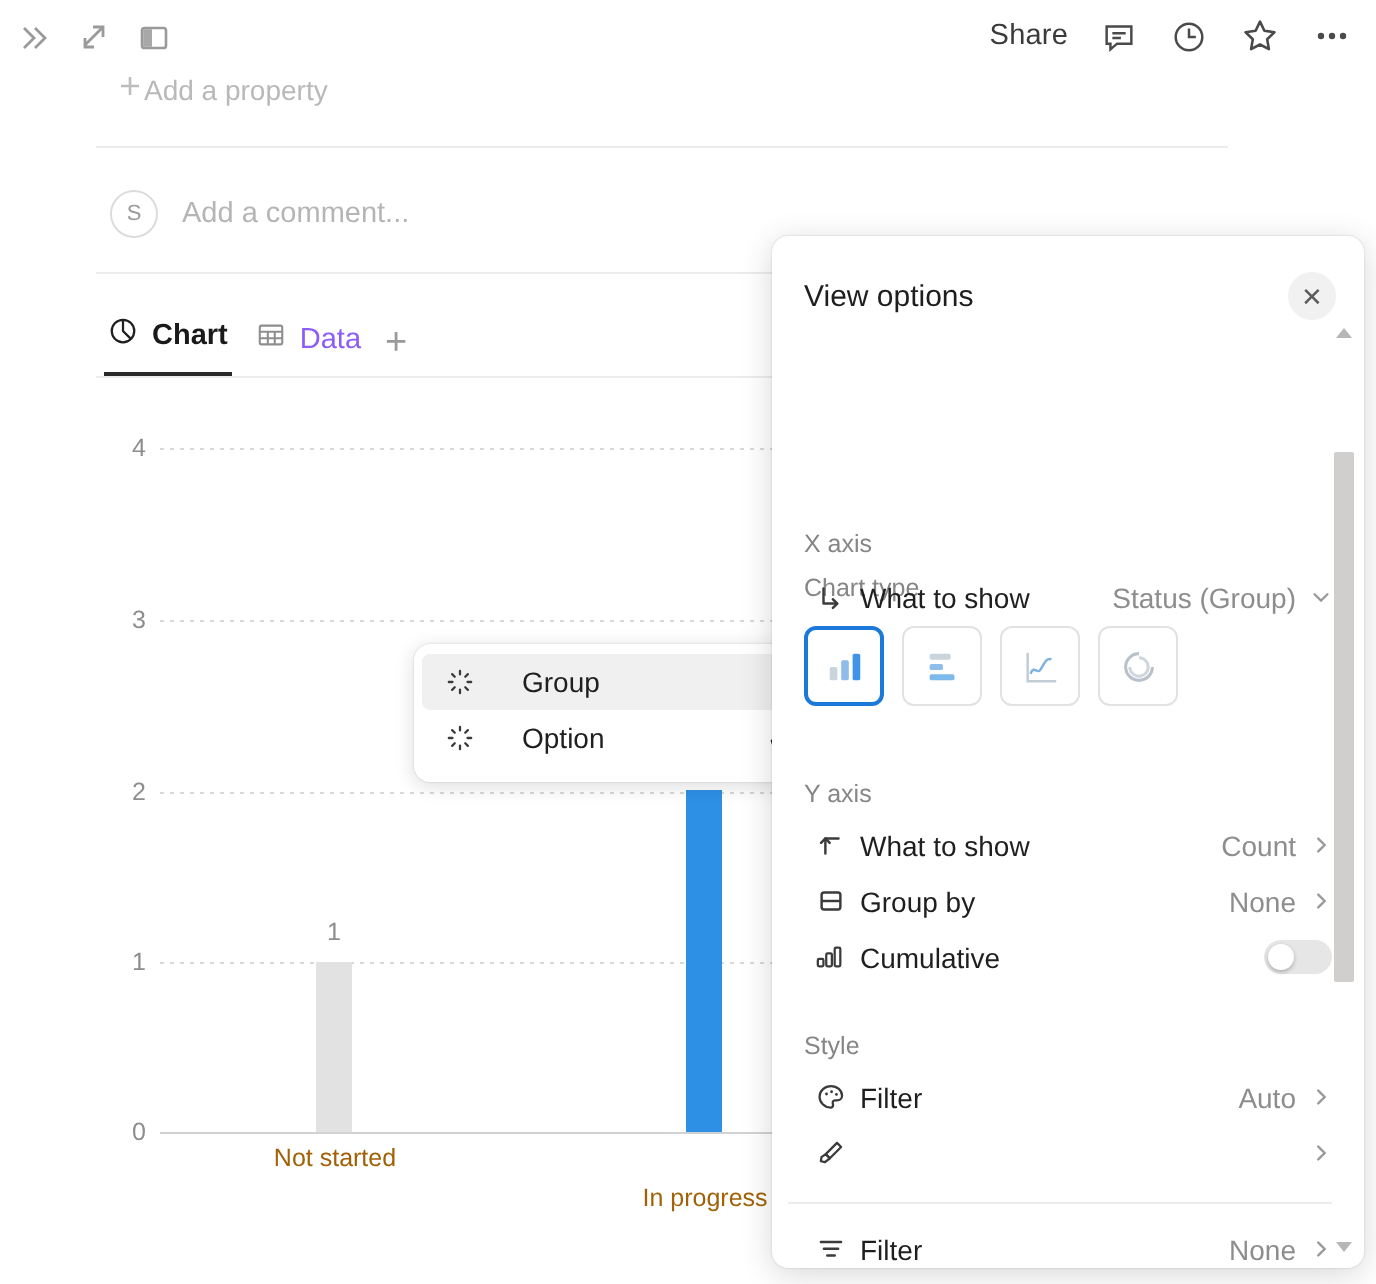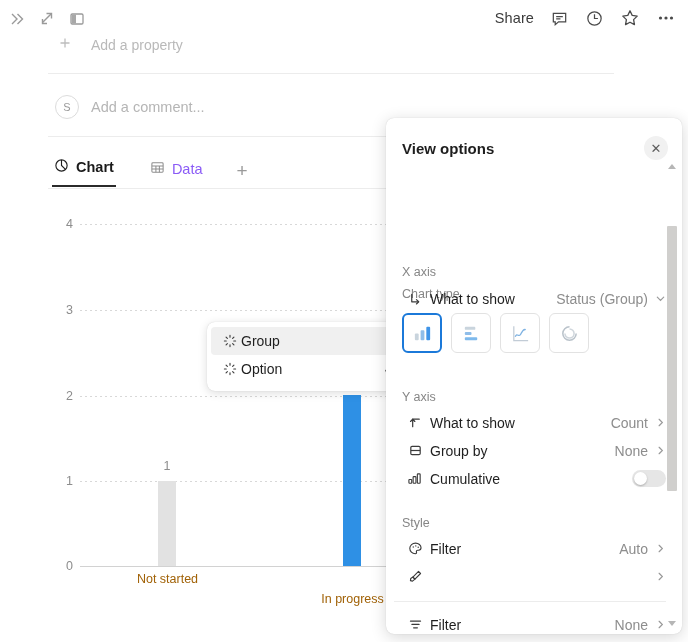--- a/index.html
+++ b/index.html
@@ -16,31 +16,31 @@
   
   .topbar { position:absolute; left:0; top:0; width:688px; height:42px; background:#fff; }
   .tb-left { position:absolute; left:8px; top:10px; display:flex; align-items:center; gap:12px; }
   .tb-right { position:absolute; right:12px; top:8px; display:flex; align-items:center; gap:16px; }
   .icon-btn { display:flex; align-items:center; justify-content:center; cursor:pointer; color:#8a8a8a; }
   .icon-btn svg { display:block; }
   .share-label { font-size:14.5px; color:#3b3b3b; cursor:pointer; letter-spacing:.1px; }
   .tb-right .icon-btn { color:#4a4a4a; }
 
   
-  .addprop { position:absolute; left:58px; top:36px; display:flex; align-items:center; gap:19px;
+  .addprop { position:absolute; left:58px; top:36px; display:flex; align-items:center; gap:0;
              font-size:14px; color:#b9b9b9; cursor:pointer; }
   .divider { position:absolute; background:#ececec; height:1px; }
 
   .comment-row { position:absolute; left:55px; top:95px; display:flex; align-items:center; gap:12px; cursor:text; }
   .avatar { width:24px; height:24px; border-radius:50%; border:1px solid #dcdcdc; color:#9a9a9a;
             font-size:11px; display:flex; align-items:center; justify-content:center; background:#fff; }
   .comment-ph { font-size:14.5px; color:#b5b5b5; }
 
   
-  .tabs { position:absolute; left:52px; top:158px; display:flex; align-items:flex-end; gap:32px; }
+  .tabs { position:absolute; left:52px; top:158px; display:flex; align-items:flex-end; gap:10px; }
   .tab { display:flex; align-items:center; gap:7px; font-size:14.5px; padding:0 2px 9px 2px; cursor:pointer; }
   .tab.active { color:#1a1a1a; font-weight:bold; border-bottom:2px solid #2a2a2a; }
   .tab.inactive { color:#8b5cf6; font-weight:normal; }
   .tab-plus { color:#9a9a9a; font-size:19px; padding-bottom:7px; cursor:pointer; line-height:1; }
 
   
   .chartarea { position:absolute; left:0; top:196px; width:688px; height:446px; }
   .gridline { position:absolute; left:80px; width:528px; height:1px;
               background-image: linear-gradient(to right,#d8d8d8 0 2px, transparent 2px 5px);
               background-size:5px 1px; background-repeat:repeat-x; }
@@ -51,29 +51,29 @@
   .xtick { position:absolute; font-size:12.5px; color:#a16207; text-align:center; }
 
   
   .popover { position:absolute; background:#fff; border-radius:8px;
              box-shadow:0 2px 10px rgba(0,0,0,.14), 0 0 1px rgba(0,0,0,.18); }
   #group-option-menu { left:207px; top:322px; width:200px; height:69px; padding:5px 0; }
   .gm-item { height:28px; margin:0 4px; display:flex; align-items:center; padding:0 8px;
              border-radius:4px; font-size:14px; color:#1f1f1f; cursor:pointer; }
   .gm-item.hl { background:#f0f0f0; }
   .gm-icon { width:22px; display:flex; align-items:center; justify-content:center; color:#4a4a4a; }
-  .gm-label { margin-left:0; }
+  .gm-label { margin-left:20px; }
   .gm-check { margin-left:auto; font-size:14px; color:#1f1f1f; }
 
   
   #view-options { position:absolute; left:386px; top:118px; width:296px; height:516px;
                   background:#fff; border-radius:8px;
                   box-shadow:0 3px 16px rgba(0,0,0,.16), 0 0 1px rgba(0,0,0,.2);
                   overflow:hidden; }
-  .vo-title { position:absolute; left:16px; top:22px; font-size:15px; font-weight:bold; color:#1e1e1e; }
+  .vo-title { position:absolute; left:16px; top:22px; font-size:15px; font-weight:normal; color:#1e1e1e; }
   .vo-close { position:absolute; right:14px; top:18px; width:24px; height:24px; border-radius:50%;
               background:#f1f1f1; color:#5d5d5d; display:flex; align-items:center; justify-content:center;
               font-size:13px; cursor:pointer; }
   .sec-label { position:absolute; left:16px; font-size:12.5px; color:#868686; }
 
   .ct-row { position:absolute; left:16px; top:195px; display:flex; gap:9px; }
   .ct-btn { width:40px; height:40px; border:1px solid #e2e2e2; border-radius:6px; background:#fff;
             display:flex; align-items:center; justify-content:center; cursor:pointer; }
   .ct-btn.sel { border:2px solid #1b79d9; }
 

